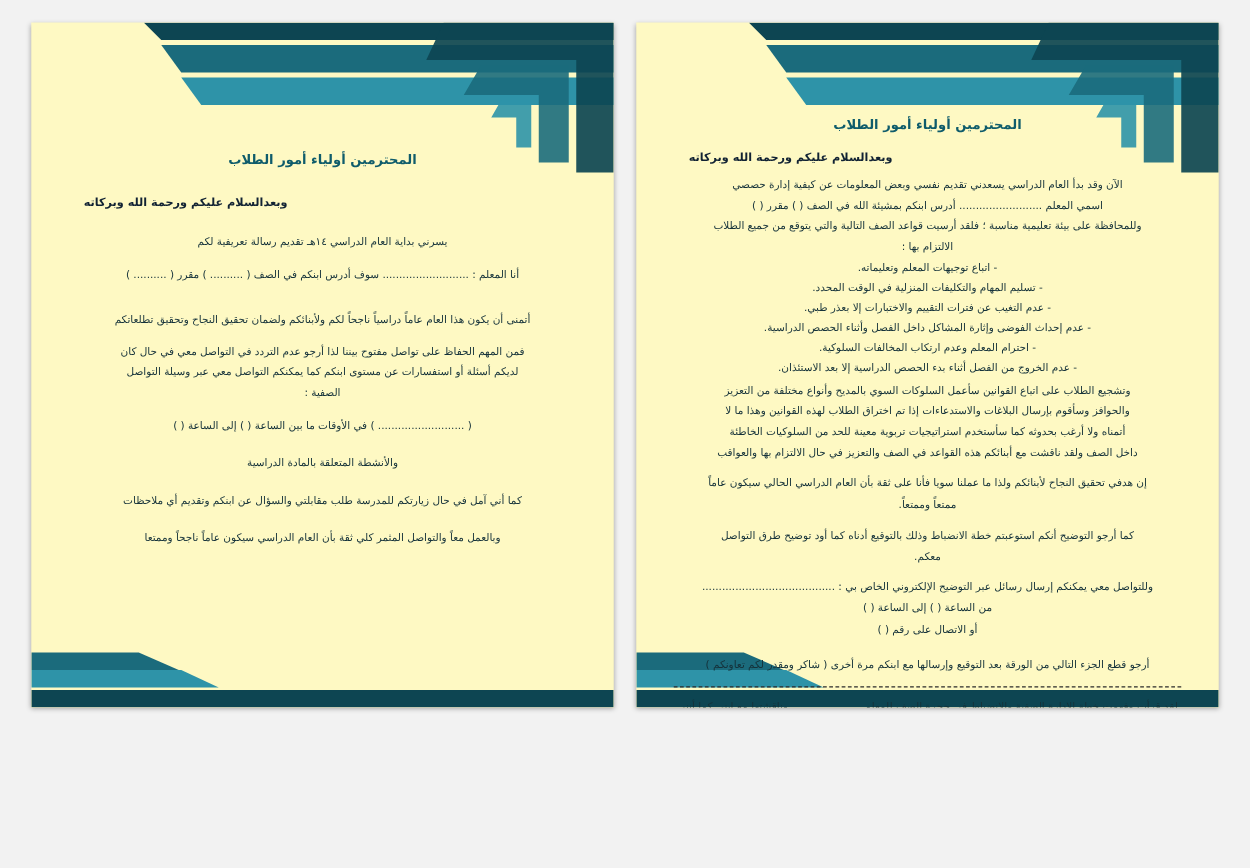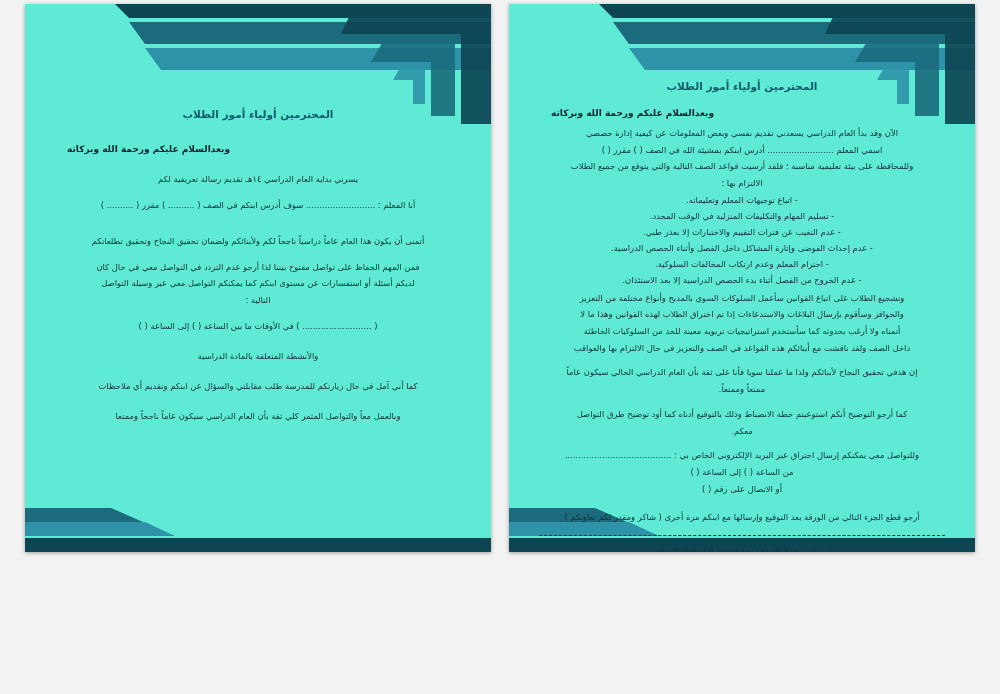--- a/index.html
+++ b/index.html
@@ -22,24 +22,25 @@
     justify-content: center;
     gap: 18px;
     padding-top: 4px;
     box-sizing: border-box;
   }
 
   .page {
     position: relative;
     width: 466px;
     height: 548px;
-    background: #5eead4;
+    background: #fef9c3;
     box-shadow: 0 1px 4px rgba(0,0,0,0.35);
     overflow: hidden;
     box-sizing: border-box;
+    margin-top: 14px;
   }
 
   
   .deco-top {
     position: absolute;
     top: 0;
     left: 0;
     width: 100%;
     height: 140px;
     pointer-events: none;
@@ -187,21 +188,21 @@
       <div class="spacer-16"></div>
 
       <p class="para">يسرني بداية العام الدراسي ١٤هـ  تقديم رسالة تعريفية لكم</p>
       <div class="spacer-6"></div>
       <p class="para">أنا المعلم : .......................... سوف أدرس ابنكم في الصف (  ..........  ) مقرر (  ..........  )</p>
       <div class="spacer-16"></div>
       <p class="para">أتمنى أن يكون هذا العام عاماً دراسياً ناجحاً لكم ولأبنائكم ولضمان تحقيق النجاح وتحقيق تطلعاتكم</p>
       <div class="spacer-6"></div>
       <p class="para">فمن المهم الحفاظ على تواصل مفتوح بيننا لذا أرجو عدم التردد في التواصل معي في حال كان</p>
       <p class="para">لديكم أسئلة أو استفسارات عن مستوى ابنكم  كما يمكنكم التواصل معي عبر وسيلة التواصل</p>
-      <p class="para">التالية :</p>
+      <p class="para">الصفية :</p>
       <div class="spacer-6"></div>
       <p class="para">(  ..........................  ) في الأوقات ما بين الساعة (     ) إلى الساعة (     )</p>
       <div class="spacer-10"></div>
       <p class="para">والأنشطة المتعلقة بالمادة الدراسية</p>
       <div class="spacer-10"></div>
       <p class="para">كما أني آمل في حال زيارتكم للمدرسة طلب مقابلتي والسؤال عن ابنكم وتقديم أي ملاحظات</p>
       <div class="spacer-10"></div>
       <p class="para">وبالعمل معاً والتواصل المثمر كلي ثقة بأن العام الدراسي سيكون عاماً ناجحاً وممتعا</p>
 
     </div>
@@ -253,29 +254,30 @@
       <p class="para-just">والحوافز وسأقوم بإرسال البلاغات والاستدعاءات إذا تم اختراق الطلاب لهذه القوانين وهذا ما لا</p>
       <p class="para-just">أتمناه ولا أرغب بحدوثه  كما سأستخدم استراتيجيات تربوية معينة للحد من السلوكيات الخاطئة</p>
       <p class="para-just">داخل الصف ولقد ناقشت مع أبنائكم هذه القواعد في الصف والتعزيز في حال الالتزام بها والعواقب</p>
       <div class="spacer-6"></div>
       <p class="para-just">إن هدفي تحقيق النجاح لأبنائكم ولذا ما عملنا سويا فأنا على ثقة بأن العام الدراسي الحالي سيكون عاماً</p>
       <p class="para-just">ممتعاً وممتعاً.</p>
       <div class="spacer-6"></div>
       <p class="para-just">كما أرجو التوضيح أنكم استوعبتم خطة الانضباط وذلك بالتوقيع أدناه كما أود توضيح طرق التواصل</p>
       <p class="para-just">معكم.</p>
       <div class="spacer-6"></div>
-      <p class="para-just">وللتواصل معي يمكنكم إرسال اختراق عبر البريد الإلكتروني الخاص بي : ........................................</p>
+      <p class="para-just">وللتواصل معي يمكنكم إرسال رسائل عبر التوضيح الإلكتروني الخاص بي : ........................................</p>
       <p class="para-just">من الساعة (     ) إلى الساعة (     )</p>
       <p class="para-just">أو الاتصال على رقم (     )</p>
       <div class="spacer-10"></div>
       <p class="para-just">أرجو قطع الجزء التالي من الورقة بعد التوقيع وإرسالها مع ابنكم مرة أخرى ( شاكر ومقدر لكم تعاونكم )</p>
 
       <hr class="dash-sep">
 
       <div class="footer-block">
+        <p class="para-just" style="margin:0;">لقد قرأت وفهمت خطة الإدارة الصفية والانضباط في حجرة الصف للمعلم .....................  وناقشتها مع ابني كما أنني</p>
         <p class="para-just" style="margin:0;">على علم بطرق التواصل مع المعلم أثناء العام الدراسي</p>
       </div>
 
       <div class="sign-row">
         <div class="sign-col">
           <div>ولي أمر الطالب :</div>
           <div>التاريخ :</div>
         </div>
         <div class="sign-col">
           <div>التوقيع :</div>

